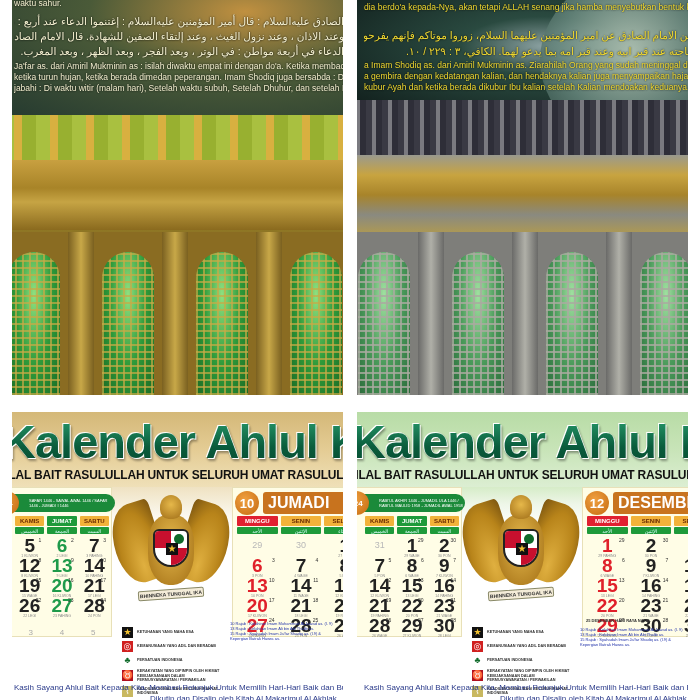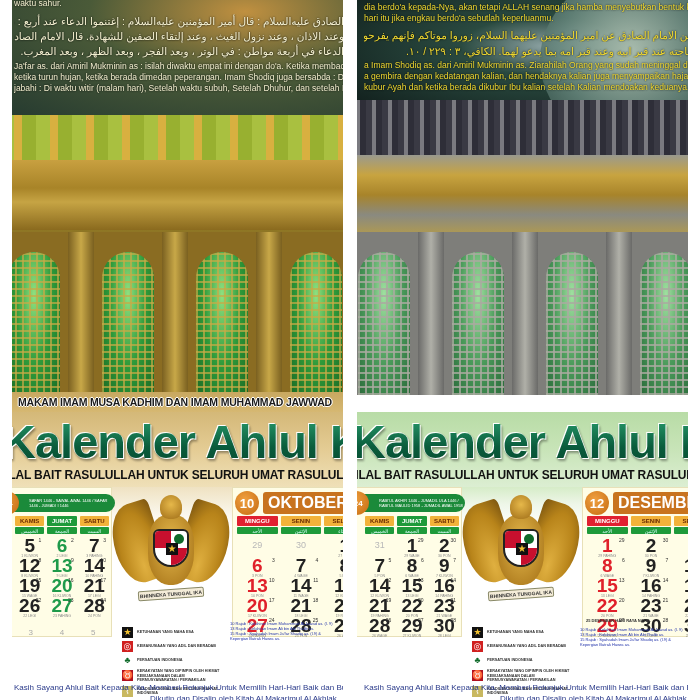--- a/index.html
+++ b/index.html
@@ -144,21 +144,20 @@
           </div>
       </div>
       <div class="quote" style="top:-2px;">waktu sahur.</div>
       <div class="quote ar" style="top:14px;">الصادق عليه‌السلام : قال أمير المؤمنين عليه‌السلام : إغتنموا الدعاء عند أربع : عند قراءة</div>
       <div class="quote ar" style="top:29px;">وعند الاذان ، وعند نزول الغيث ، وعند إلتقاء الصفين للشهادة. قال الامام الصادق عليه‌السلام</div>
       <div class="quote ar" style="top:44px;">الدعاء في أربعة مواطن : في الوتر ، وبعد الفجر ، وبعد الظهر ، وبعد المغرب.</div>
       <div class="quote" style="top:61px;">Ja'far as. dari Amiril Mukminin as : isilah diwaktu empat ini dengan do'a. Ketika membaca Al-Qur'an, K</div>
       <div class="quote" style="top:72px;">ketika turun hujan, ketika berada dimedan peperangan. Imam Shodiq juga bersabda : Diempat waktu</div>
       <div class="quote" style="top:83px;">jabahi : Di waktu witir (malam hari), Setelah waktu subuh, Setelah Dhuhur, dan setelah Maghrib.</div>
     </div>
-    <div class="caption">MAKAM IMAM MUSA KADHIM DAN IMAM MUHAMMAD JAWWAD</div>
     <div class="title-band">
       <div class="big-title">Kalender Ahlul Kisa</div>
       <div class="subtitle">HLAL BAIT RASULULLAH UNTUK SELURUH UMAT RASULULLA</div>
     </div>
     <div class="cal-area">
 
       <div class="calcard" style="left:-8px; width:120px;">
         <div class="month-pill" style="left:6px; padding-left:30px;">SAFAR 1446 - SAWAL AWAL 1446 / SAFAR 1446 - JUMADI I 1446</div>
         <div class="month-num" style="left:0; width:26px; background:radial-gradient(circle at 40% 35%, #f0a040, #c46a10); font-size:8px;">024</div>
         <div class="dayhdrs" style="left:22px; right:2px;" id="la-hdrs">
@@ -275,21 +274,21 @@
             <div class="tx">KERAKYATAN YANG DIPIMPIN OLEH HIKMAT KEBIJAKSANAAN DALAM PERMUSYAWARATAN / PERWAKILAN</div>
           </div>
           <div class="leg">
             <div class="ic" style="background: rgb(200, 184, 96); color: rgb(255, 255, 255); font-size: 9px; line-height: 11px; text-align: center;">⌇</div>
             <div class="tx">KEADILAN SOSIAL BAGI SELURUH RAKYAT INDONESIA</div>
           </div>
         </div>
 
       <div class="calcard" style="left:232px; width:130px;">
         <div class="month-num">10</div>
-        <div class="month-name">OKTOBER</div>
+        <div class="month-name">JUMADI</div>
         <div class="dayhdrs" id="lb-hdrs">
             <div class="dayhdr">
               <div class="lab red">MINGGU</div>
               <div class="ar">الأحد</div>
             </div>
             <div class="dayhdr">
               <div class="lab">SENIN</div>
               <div class="ar">الإثنين</div>
             </div>
             <div class="dayhdr">
@@ -398,21 +397,20 @@
         <div class="pillar"></div>
         <div class="arch">
             <div class="win"></div>
           </div>
         <div class="pillar"></div>
         <div class="arch">
             <div class="win"></div>
           </div>
       </div>
       <div class="quote" style="top:2px;">dia berdo'a kepada-Nya, akan tetapi ALLAH senang jika hamba menyebutkan bentuk keperluannya kep</div>
-      <div class="quote" style="top:13px;">hari itu jika engkau berdo'a sebutlah keperluanmu.</div>
       <div class="quote ar" style="top:28px;">عن الامام الصادق عن امير المؤمنين عليهما السلام، زوروا موتاكم فإنهم يفرحون بزيارتكم، وليطلب</div>
       <div class="quote ar" style="top:44px;">حاجته عند قبر ابيه وعند قبر امه بما يدعو لهما. الكافي، ٣ : ٢٢٩ / ١٠.</div>
       <div class="quote" style="top:60px;">a Imam Shodiq as. dari Amiril Mukminin as. Ziarahilah Orang yang sudah meninggal diantara kalian, ka</div>
       <div class="quote" style="top:71px;">a gembira dengan kedatangan kalian, dan hendaknya kalian juga menyampaikan hajat keperluan kalian</div>
       <div class="quote" style="top:82px;">kubur Ayah dan ketika berada dikubur Ibu kalian setelah Kalian mendoakan keduanya.</div>
     </div>
     <div class="title-band">
       <div class="big-title">Kalender Ahlul Kisa</div>
       <div class="subtitle">HLAL BAIT RASULULLAH UNTUK SELURUH UMAT RASULULLA</div>
     </div>

